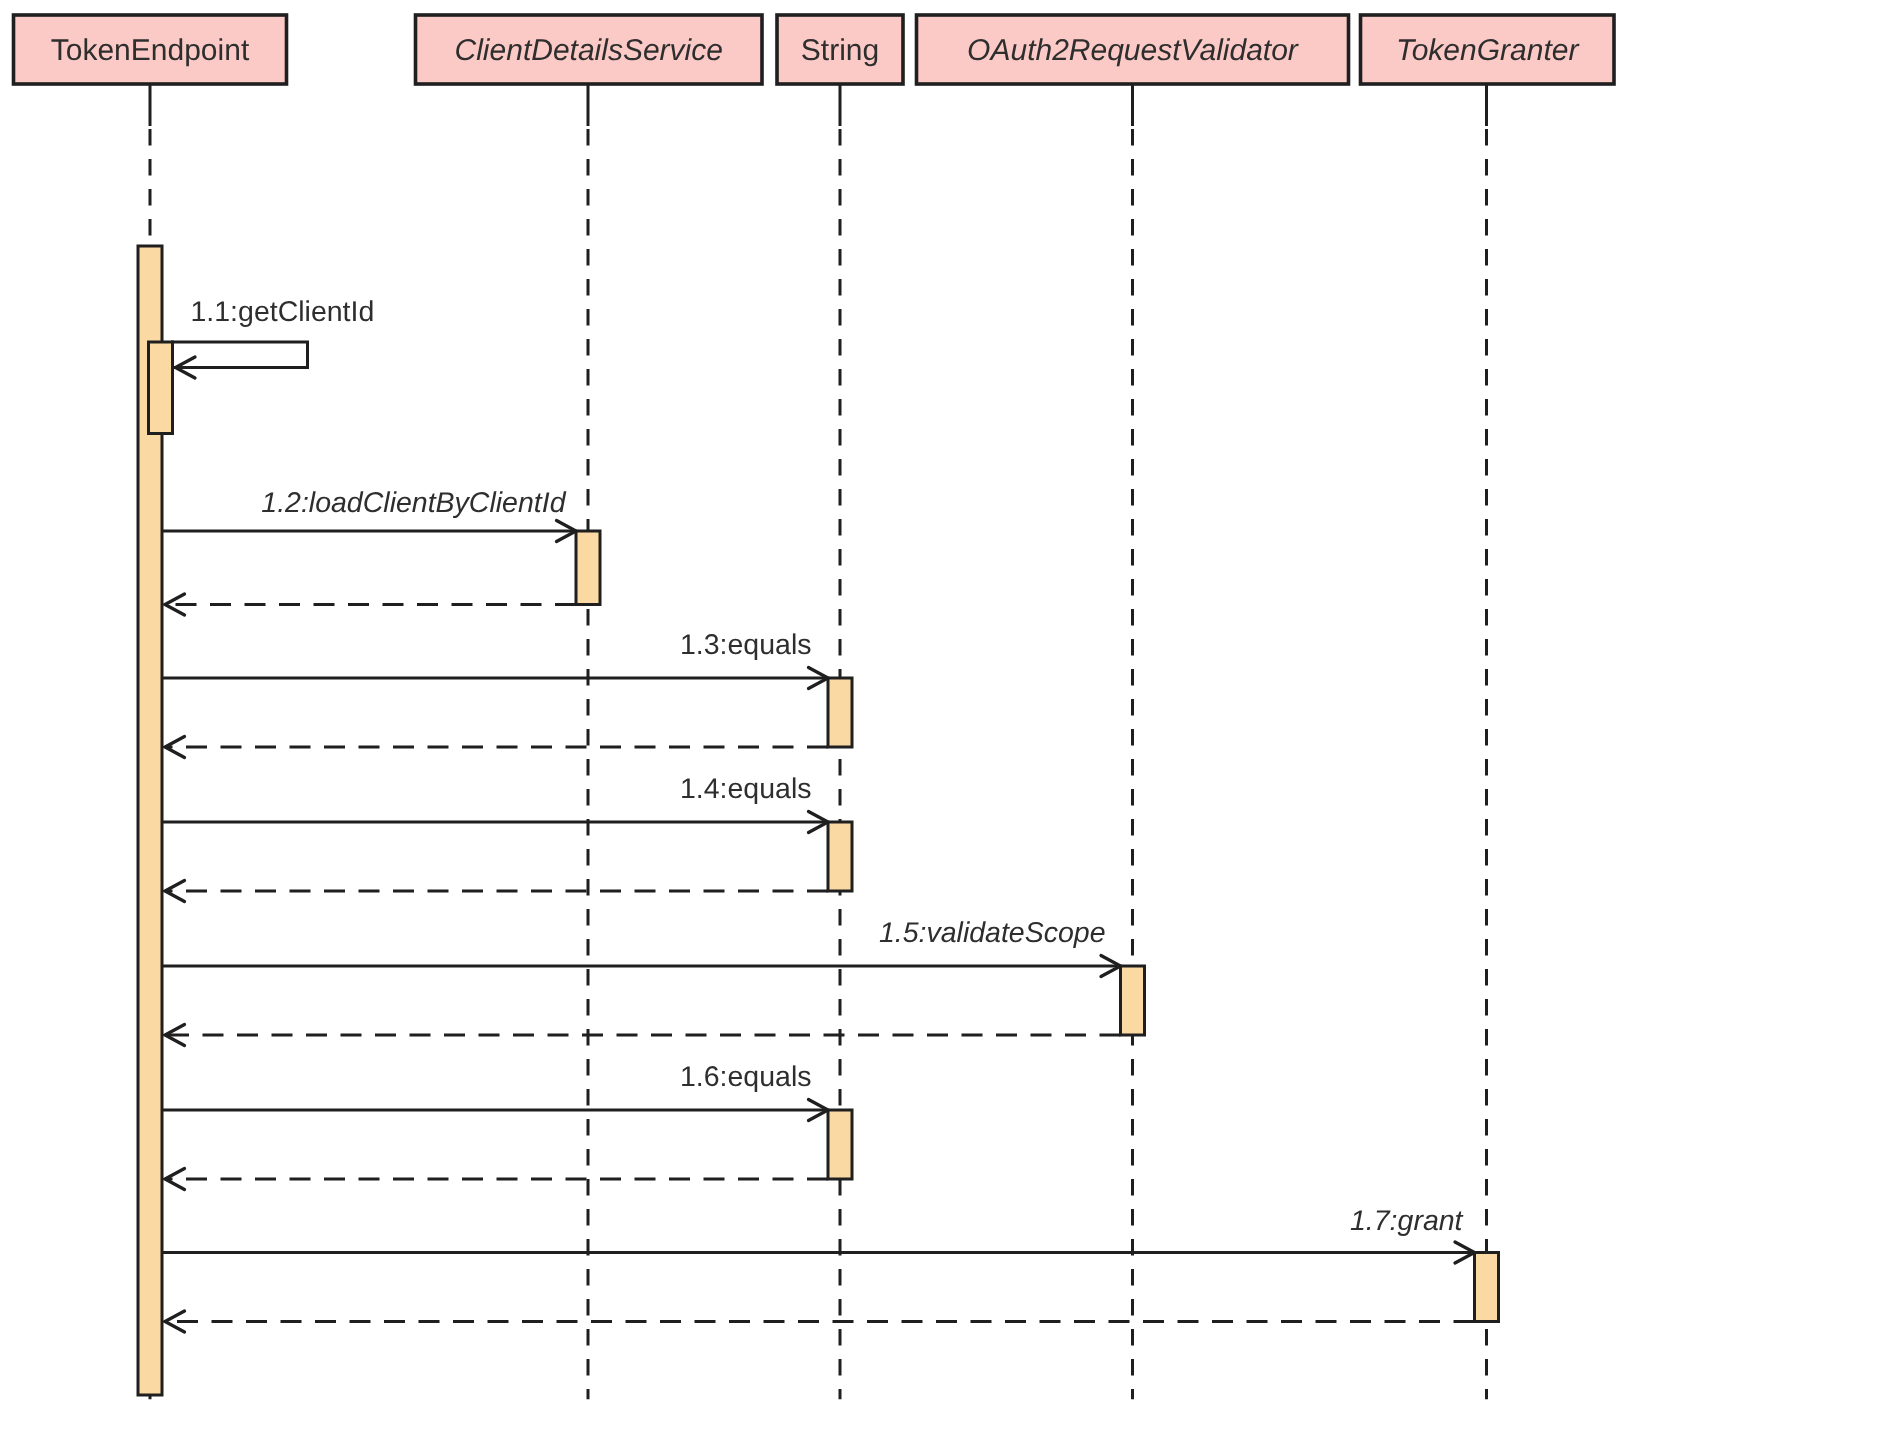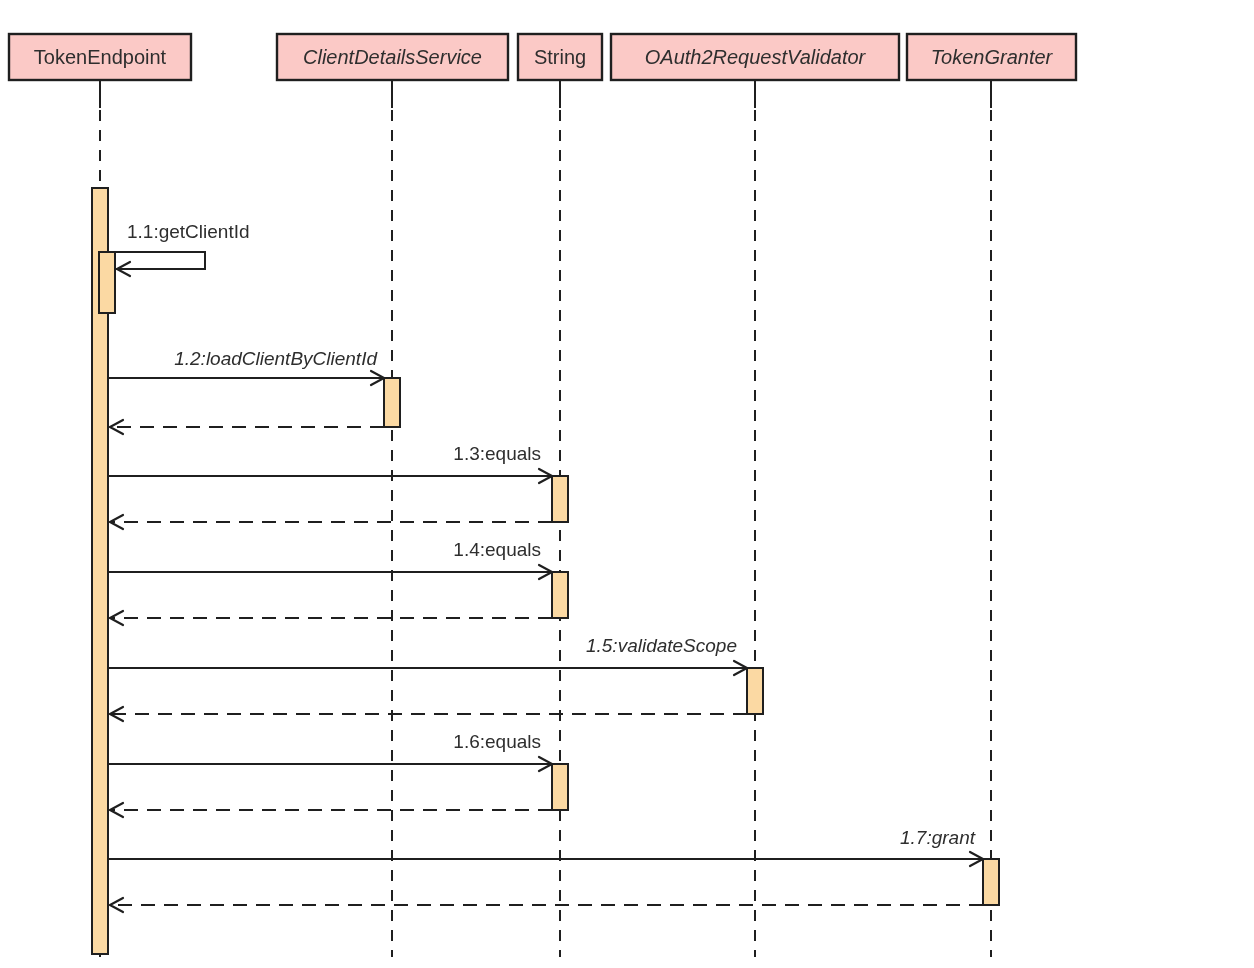--- a/index.html
+++ b/index.html
@@ -2,21 +2,20 @@
 <html><head>
 <meta charset="utf-8">
 <style>
   html, body { margin: 0; padding: 0; background: #ffffff; }
   #stage {
     position: relative;
     width: 1254px;
     height: 933px;
     background: #ffffff;
     overflow: hidden;
-    margin-top: 24px;
   }
   svg text {
     font-family: "Liberation Sans", "DejaVu Sans", sans-serif;
   }
 </style>
 </head>
 <body>
 
 <div id="stage">
   <svg id="diagram-svg" width="1254" height="968" viewBox="0 0 1254 968">

